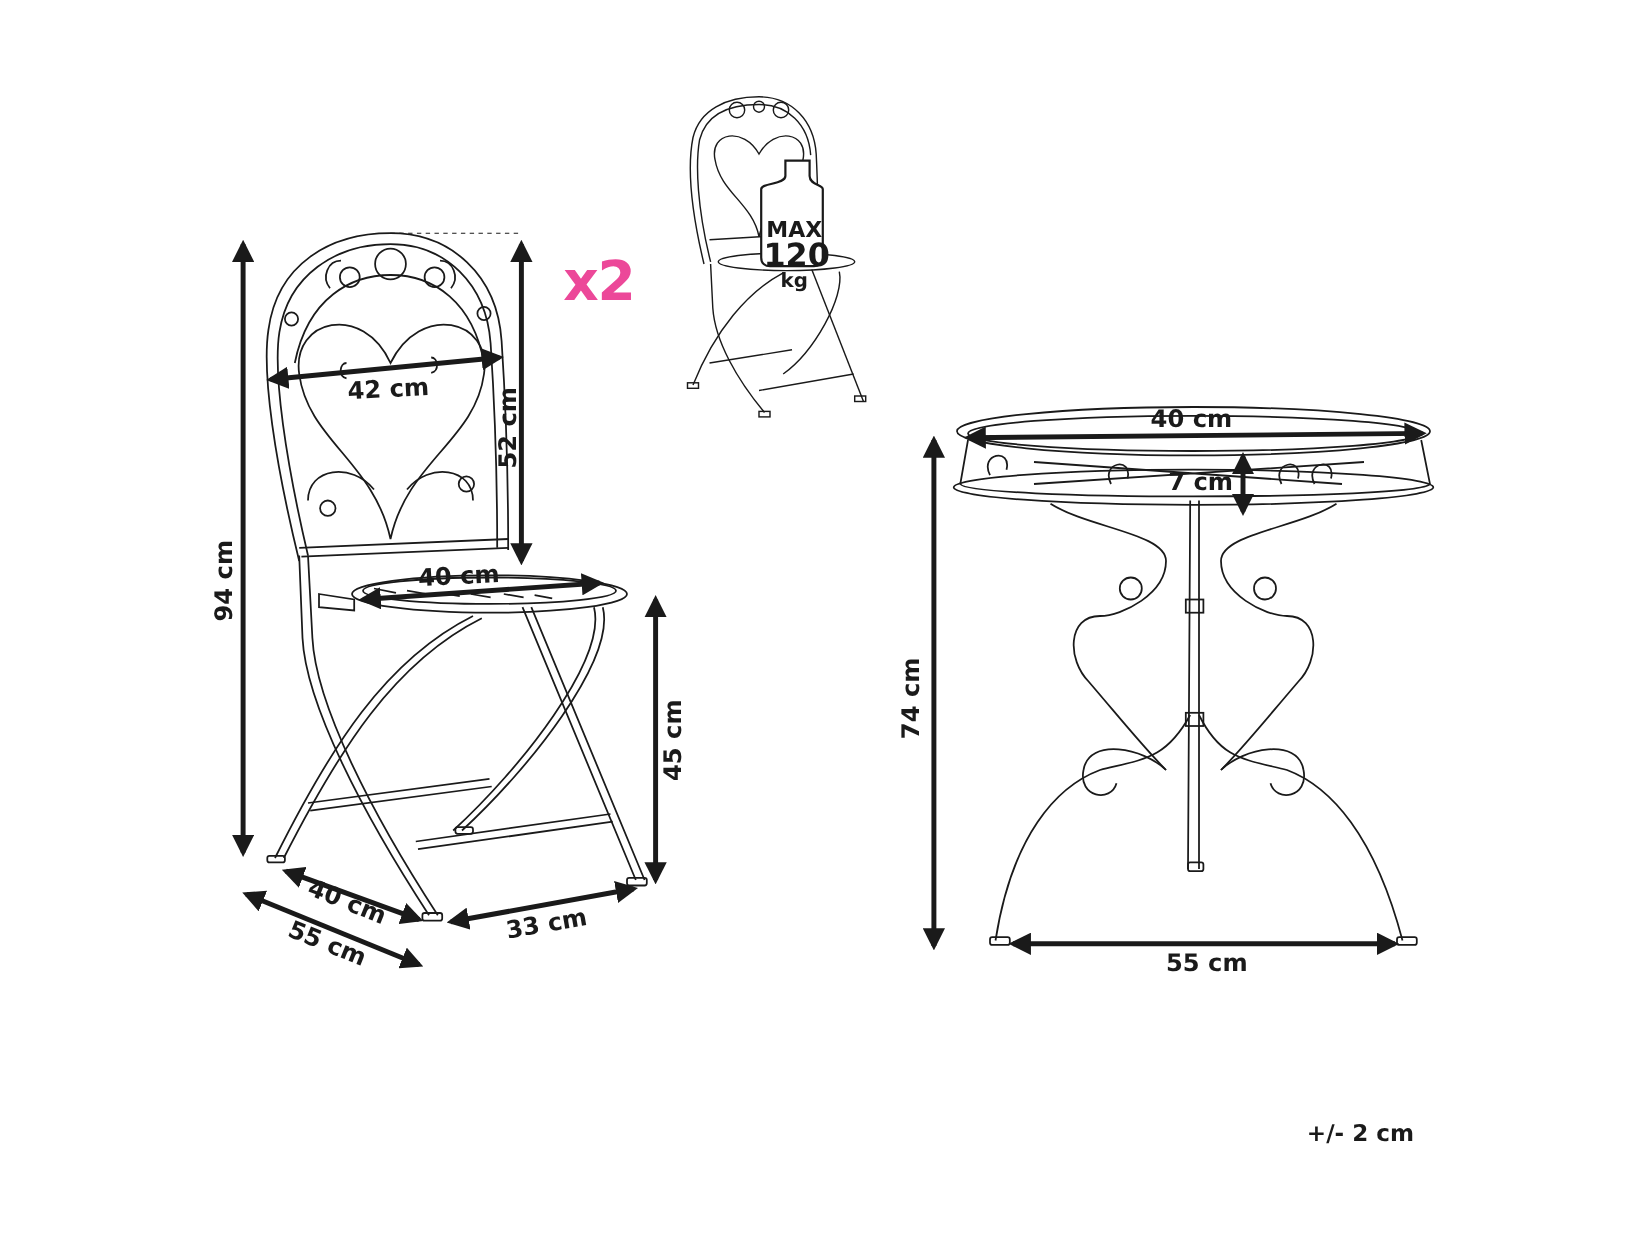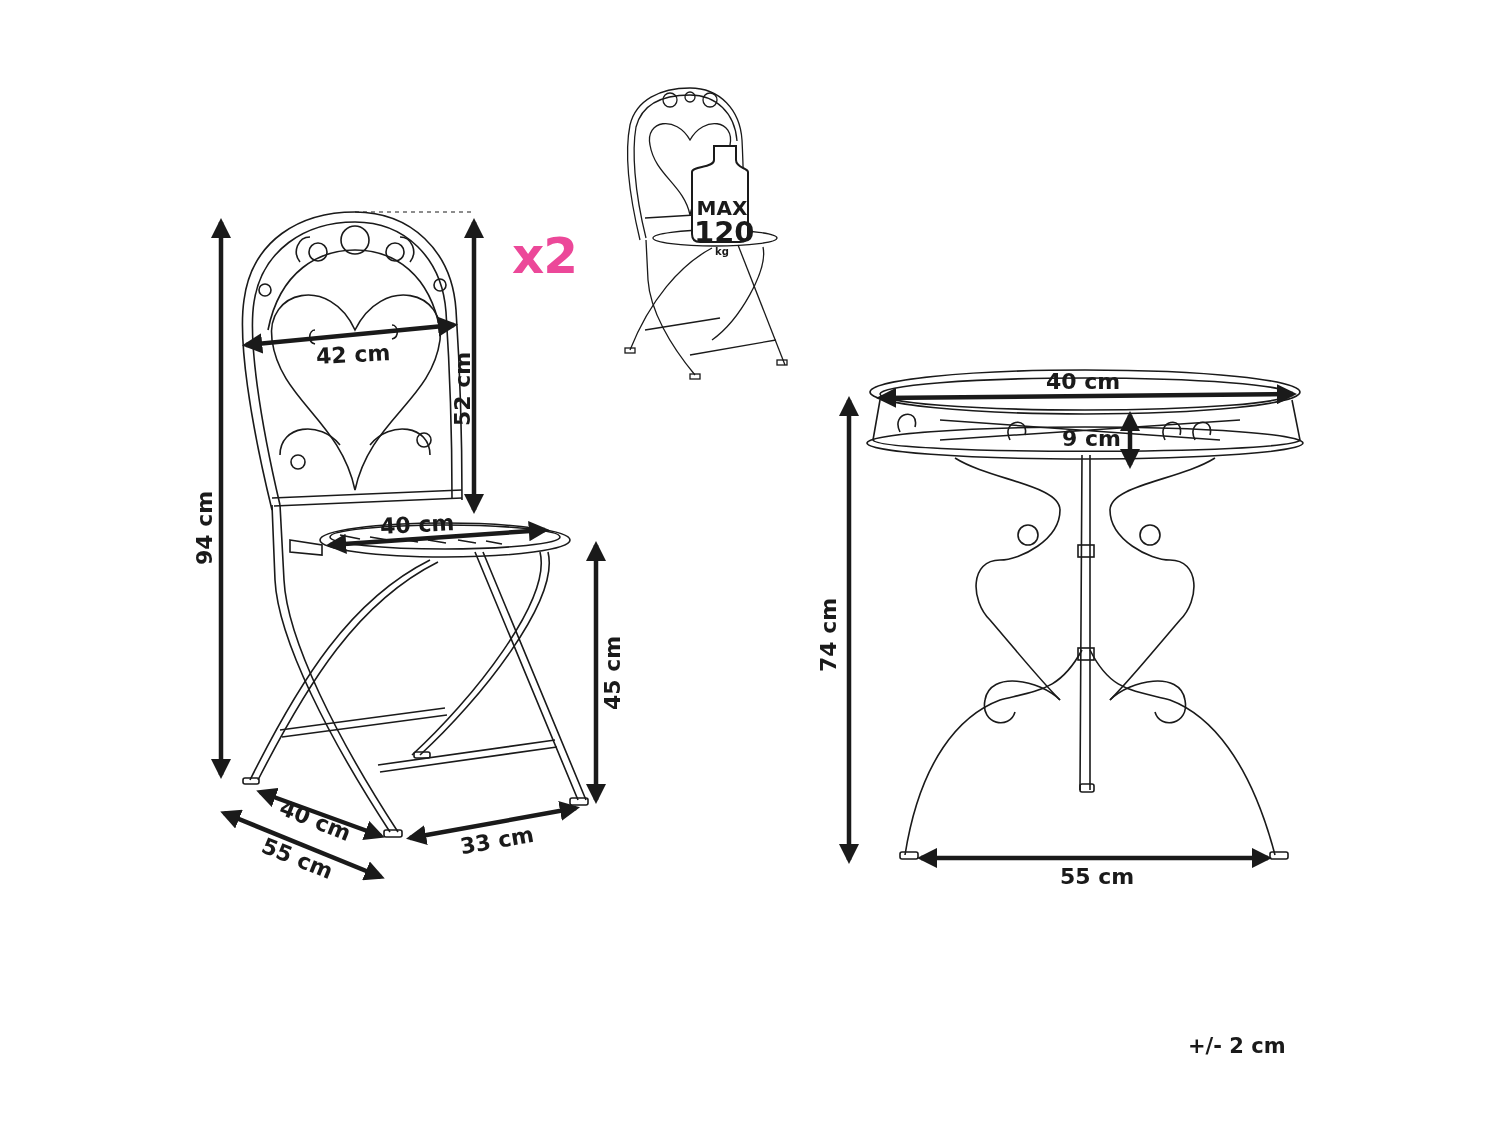--- a/index.html
+++ b/index.html
@@ -2,25 +2,25 @@
 <html><head>
 <meta charset="utf-8">
 <style>
   html, body { margin: 0; padding: 0; background: #ffffff; }
   body { width: 1500px; height: 1125px; position: relative; overflow: hidden;
          font-family: "DejaVu Sans", sans-serif; color: #1a1a1a; }
   svg.art { position: absolute; left: 0; top: 0; width: 1500px; height: 1125px; }
   .lbl { position: absolute; font-weight: bold; font-size: 22px; white-space: nowrap;
          color: #1a1a1a; line-height: 1; }
   .x2 { position: absolute; left: 512px; top: 190px; font-size: 50px; font-weight: bold; color: #ec4899; letter-spacing: -1px; margin-top: 37px; }
-  .tol { position: absolute; left: 1188px; top: 1018px; font-size: 21px; font-weight: bold; margin-top: 16px; }
+  .tol { position: absolute; left: 1188px; top: 1018px; font-size: 21px; font-weight: bold; }
   .badge { position: absolute; left: 694px; top: 178px; width: 56px; text-align: center; font-weight: bold; line-height: 1; }
   .badge .m { font-size: 20px; display:block;margin-top:20px; }
   .badge .n { font-size: 29px; display:block; }
-  .badge .k { font-size: 10px; display:block; }
+  .badge .k { font-size: 18px; display:block; }
 </style>
 </head>
 <body>
 
 <svg class="art" viewBox="0 0 1500 1125" xmlns="http://www.w3.org/2000/svg">
   <defs>
     <marker id="ah" viewBox="0 0 10 10" refX="8" refY="5" markerWidth="4.5" markerHeight="4.5" orient="auto-start-reverse">
       <path d="M0,0 L10,5 L0,10 z" fill="#1a1a1a"></path>
     </marker>
   </defs>
@@ -147,17 +147,17 @@
 <div class="lbl" style="left:316px;top:344px;transform:rotate(-3deg);">42 cm</div>
 <div class="lbl" style="left:452px;top:376px;transform:rotate(-90deg);transform-origin:left top;top:426px;">52 cm</div>
 <div class="lbl" style="left:194px;top:565px;transform:rotate(-90deg);transform-origin:left top;">94 cm</div>
 <div class="lbl" style="left:380px;top:514px;transform:rotate(-3deg);">40 cm</div>
 <div class="lbl" style="left:602px;top:710px;transform:rotate(-90deg);transform-origin:left top;">45 cm</div>
 <div class="lbl" style="left:278px;top:810px;transform:rotate(22deg);">40 cm</div>
 <div class="lbl" style="left:260px;top:848px;transform:rotate(22deg);">55 cm</div>
 <div class="lbl" style="left:460px;top:830px;transform:rotate(-10deg);">33 cm</div>
 
 <div class="lbl" style="left:1046px;top:371px;">40 cm</div>
-<div class="lbl" style="left:1062px;top:428px;">9 cm</div>
+<div class="lbl" style="left:1062px;top:428px;">7 cm</div>
 <div class="lbl" style="left:818px;top:672px;transform:rotate(-90deg);transform-origin:left top;">74 cm</div>
 <div class="lbl" style="left:1060px;top:866px;">55 cm</div>
 
 <div class="tol">+/- 2 cm</div>
 
 </body></html>

